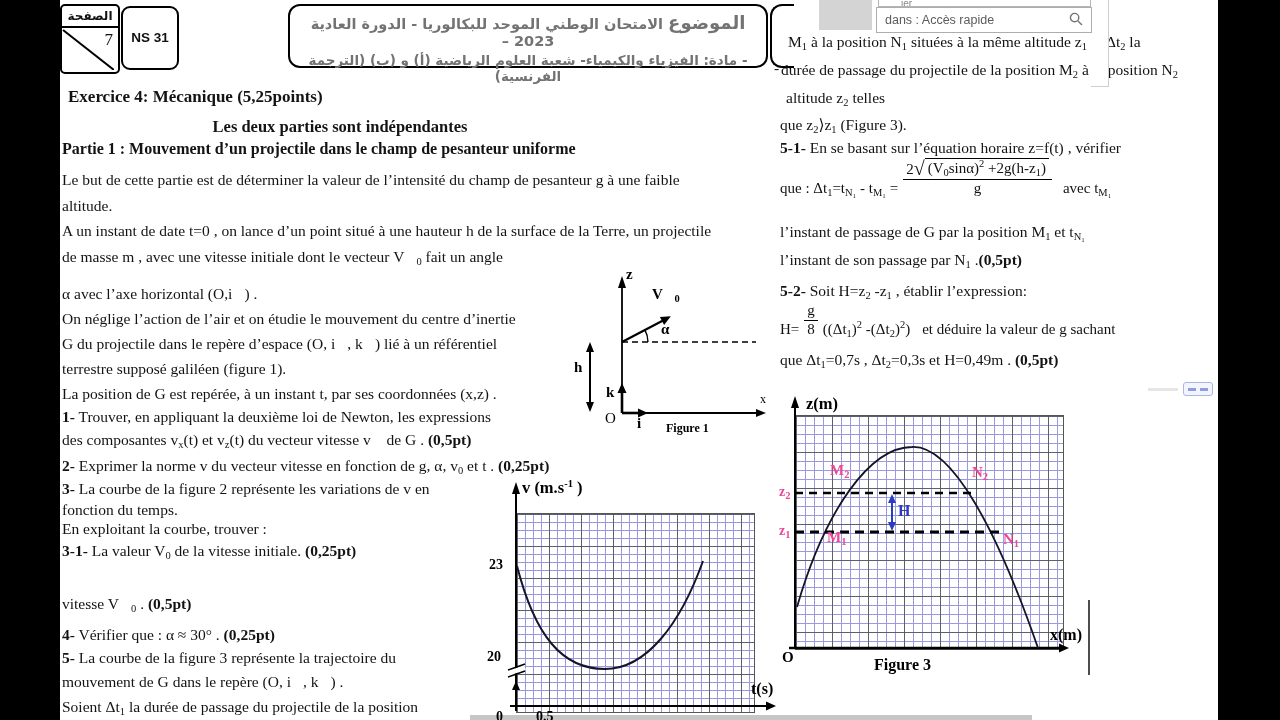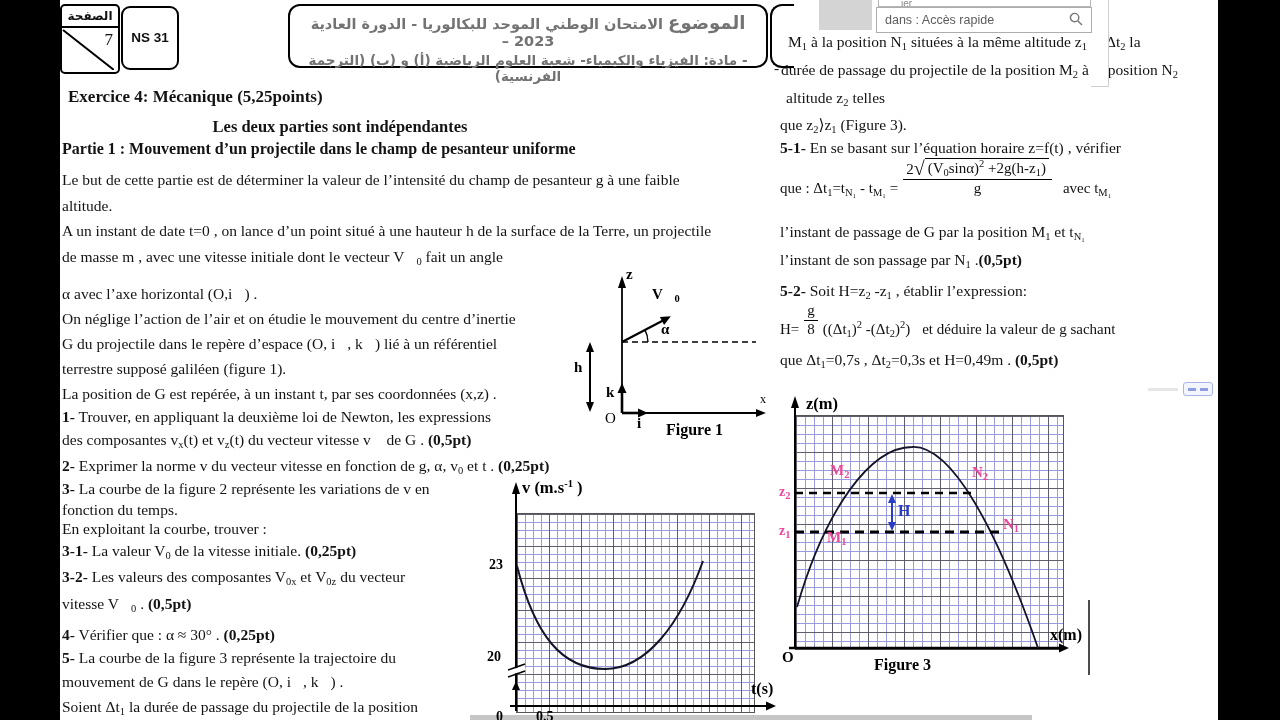--- a/index.html
+++ b/index.html
@@ -106,21 +106,20 @@
 <div class="ln" style="left:62px;top:334px;">G  du projectile  dans le repère d’espace  (O, i⃗, k⃗)  lié à un référentiel</div>
 <div class="ln" style="left:62px;top:359px;">terrestre supposé galiléen (figure 1).</div>
 <div class="ln" style="left:62px;top:384px;">La position de  G est repérée, à un instant t, par ses coordonnées (x,z) .</div>
 <div class="ln" style="left:62px;top:407px;"><b>1-</b> Trouver, en appliquant la deuxième loi de Newton, les expressions</div>
 <div class="ln" style="left:62px;top:430px;">des composantes v<sub>x</sub>(t) et v<sub>z</sub>(t)  du vecteur vitesse   v⃗  de  G . <b>(0,5pt)</b></div>
 <div class="ln" style="left:62px;top:456px;"><b>2-</b> Exprimer la norme  v  du vecteur vitesse en fonction de  g, α, v<sub>0</sub>  et  t . <b>(0,25pt)</b></div>
 <div class="ln" style="left:62px;top:479px;"><b>3-</b> La courbe de la figure 2 représente les variations de  v en</div>
 <div class="ln" style="left:62px;top:500px;">fonction du temps.</div>
 <div class="ln" style="left:62px;top:519px;">En exploitant la courbe, trouver :</div>
 <div class="ln" style="left:62px;top:541px;"><b>3-1-</b> La valeur  V<sub>0</sub>  de la vitesse initiale. <b>(0,25pt)</b></div>
-<div class="ln" style="left:62px;top:567px;"><b>3-2-</b> Les valeurs des composantes  V<sub>0x</sub>  et V<sub>0z</sub> du vecteur</div>
 <div class="ln" style="left:62px;top:594px;">vitesse V⃗<sub>0</sub>  . <b>(0,5pt)</b></div>
 <div class="ln" style="left:62px;top:625px;"><b>4-</b> Vérifier que :  α ≈ 30° . <b>(0,25pt)</b></div>
 <div class="ln" style="left:62px;top:648px;"><b>5-</b> La courbe de la figure 3 représente la trajectoire du</div>
 <div class="ln" style="left:62px;top:672px;">mouvement de  G  dans le repère  (O, i⃗, k⃗) .</div>
 <div class="ln" style="left:62px;top:697px;">Soient  Δt<sub>1</sub>  la durée de passage du projectile de la position</div>
 
 <div class="fig" style="left:560px;top:262px;width:218px;height:185px;">
   <svg width="218" height="185">
     <line x1="62" y1="151" x2="62" y2="18" stroke="#000" stroke-width="1.8"></line>
     <polygon points="58,26 62,14 66,26" fill="#000"></polygon>
@@ -139,21 +138,21 @@
     <polygon points="26,140 30,150 34,140" fill="#000"></polygon>
   </svg>
   <span class="flabel" style="left:66px;top:4px;font-size:15px;">z</span>
   <span class="flabel" style="left:92px;top:24px;font-size:15px;">V⃗<sub>0</sub></span>
   <span class="flabel" style="left:101px;top:59px;font-size:15px;">α</span>
   <span class="flabel" style="left:14px;top:97px;font-size:15px;">h</span>
   <span class="flabel" style="left:46px;top:122px;font-size:15px;">k⃗</span>
   <span class="flabel" style="left:45px;top:148px;font-size:15px;font-weight:400;">O</span>
   <span class="flabel" style="left:77px;top:153px;font-size:15px;">i⃗</span>
   <span class="flabel" style="left:200px;top:130px;font-size:12px;font-weight:400;">x</span>
-  <span class="flabel" style="left:106px;top:159px;font-size:16px;">Figure 1</span>
+  <span class="flabel" style="left:106px;top:159px;font-size:12px;">Figure 1</span>
 </div>
 
 <div class="fig" style="left:480px;top:478px;width:300px;height:242px;">
   <div class="grid2" style="left:36px;top:35px;width:237px;height:198px;"></div>
   <svg width="300" height="242">
     <line x1="36" y1="233" x2="36" y2="12" stroke="#000" stroke-width="2"></line>
     <polygon points="32,16 36,4 40,16" fill="#000"></polygon>
     <line x1="30" y1="228" x2="288" y2="228" stroke="#000" stroke-width="2"></line>
     <polygon points="286,223.5 296,228 286,232.5" fill="#000"></polygon>
     <line x1="28" y1="195.5" x2="45" y2="189.5" stroke="#fff" stroke-width="5"></line>
@@ -184,21 +183,21 @@
     <polygon points="113,113 117,104 121,113" fill="#2b3cc4"></polygon>
     <polygon points="113,132 117,141 121,132" fill="#2b3cc4"></polygon>
     <line x1="314" y1="210" x2="314" y2="285" stroke="#000" stroke-width="1.4"></line>
   </svg>
   <span class="flabel" style="left:31px;top:4px;font-size:16.5px;">z(m)</span>
   <span class="flabel navy" style="left:4px;top:94px;font-size:14px;">z<sub>2</sub></span>
   <span class="flabel navy" style="left:4px;top:133px;font-size:14px;">z<sub>1</sub></span>
   <span class="flabel navy" style="left:55px;top:72px;font-size:15px;">M<sub>2</sub></span>
   <span class="flabel navy" style="left:197px;top:74px;font-size:15px;">N<sub>2</sub></span>
   <span class="flabel navy" style="left:52px;top:139px;font-size:15px;">M<sub>1</sub></span>
-  <span class="flabel navy" style="left:228px;top:126px;font-size:15px;">N<sub>1</sub></span>
+  <span class="flabel navy" style="left:228px;top:141px;font-size:15px;">N<sub>1</sub></span>
   <span class="flabel blue" style="left:123px;top:112px;font-size:16px;">H</span>
   <span class="flabel" style="left:7px;top:259px;font-size:15px;">O</span>
   <span class="flabel" style="left:275px;top:236px;font-size:16px;">x(m)</span>
   <span class="flabel" style="left:99px;top:266px;font-size:16px;">Figure 3</span>
 </div>
 
 <div class="ln" style="left:774px;top:58px;">-</div>
 <div class="ln" style="left:788px;top:32px;">M<sub>1</sub> à la position  N<sub>1</sub>  situées à la même altitude  z<sub>1</sub>  et  Δt<sub>2</sub>  la</div>
 <div class="ln" style="left:781px;top:60px;">durée de passage du projectile de la position  M<sub>2</sub>  à la position  N<sub>2</sub></div>
 <div class="ln" style="left:786px;top:88px;">altitude  z<sub>2</sub>  telles</div>

